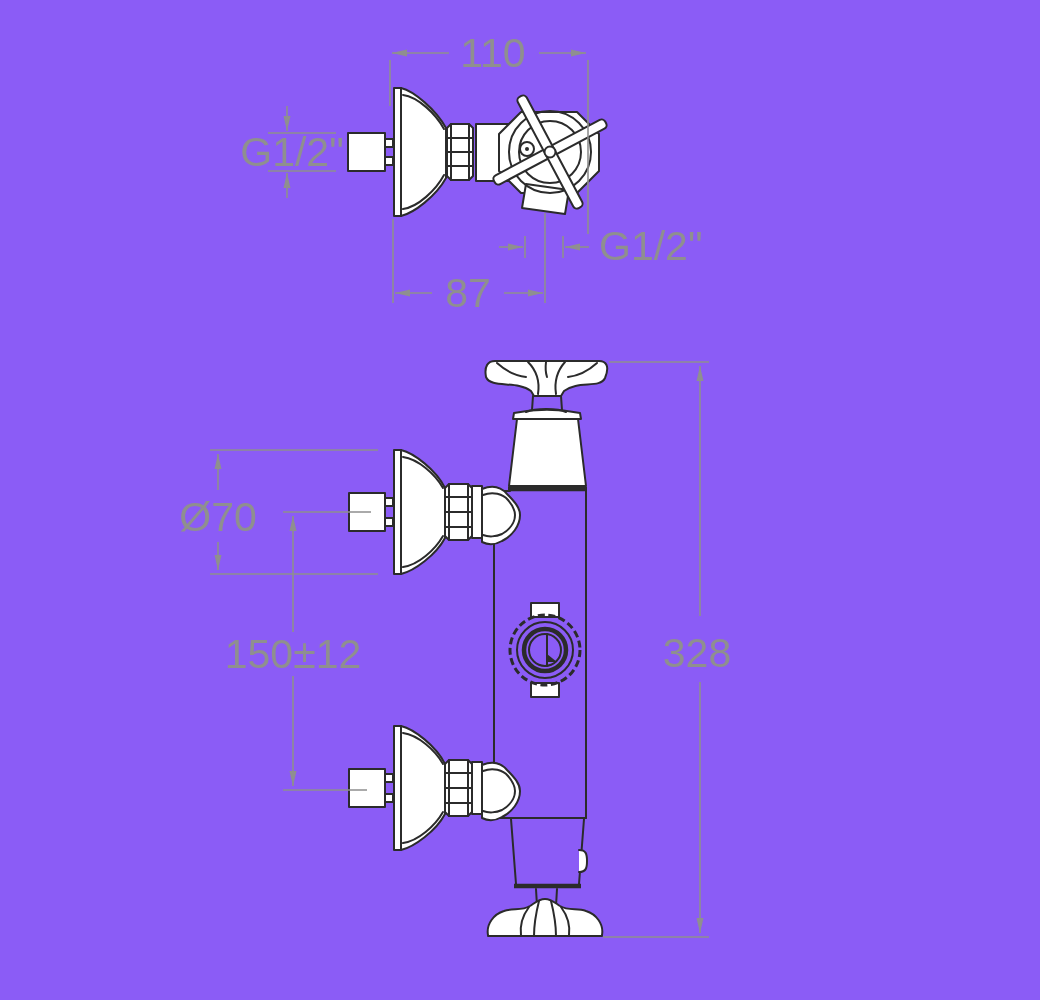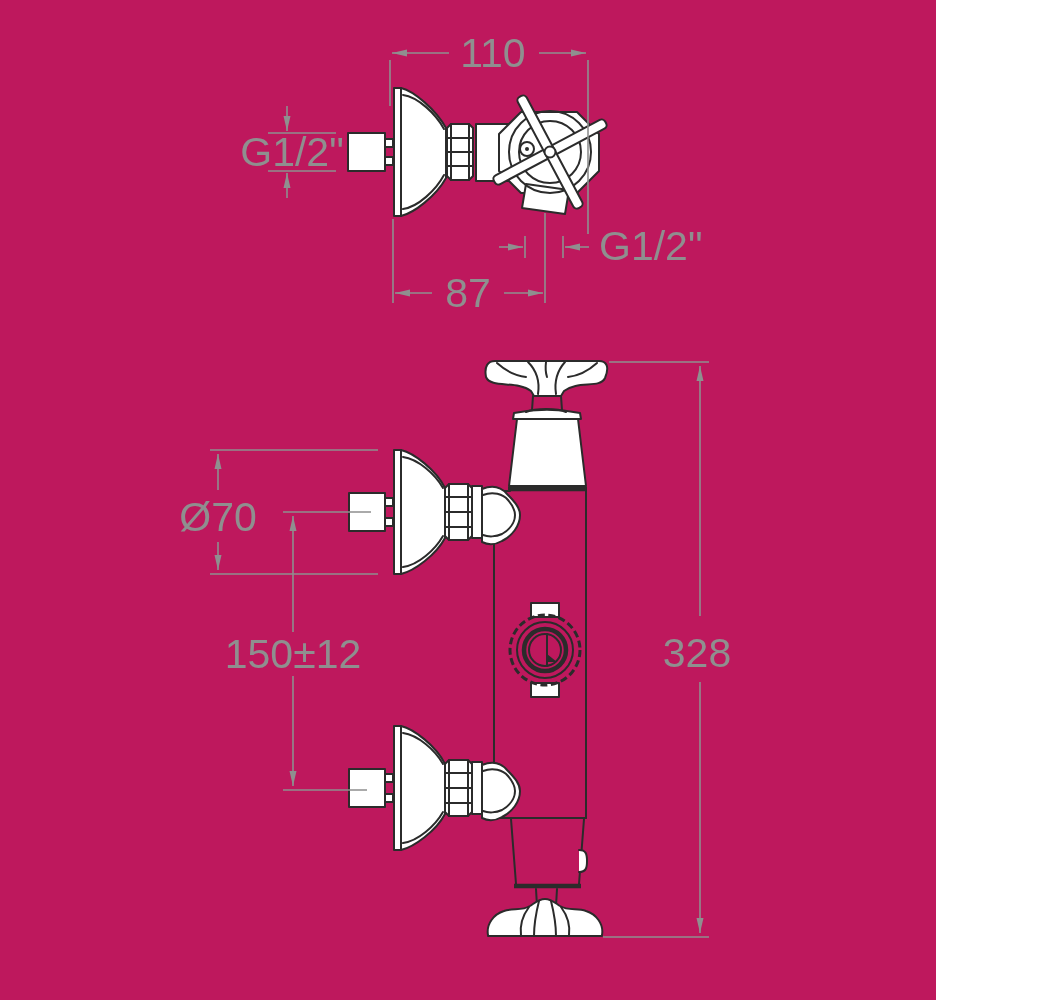--- a/index.html
+++ b/index.html
@@ -6,23 +6,23 @@
     margin: 0;
     padding: 0;
     background: #ffffff;
     width: 1040px;
     height: 1000px;
     overflow: hidden;
     font-family: "Liberation Sans", sans-serif;
   }
   .stage {
     position: relative;
-    width: 936px;
+    width: 1040px;
     height: 1000px;
-    background: #be185d;
+    background: #8b5cf6;
   }
   svg { display: block; }
   .part   { stroke: #2b2b2b; stroke-width: 2; fill: none; stroke-linejoin: round; stroke-linecap: round; }
   .partf  { stroke: #2b2b2b; stroke-width: 2; fill: #ffffff; stroke-linejoin: round; stroke-linecap: round; }
   .thick  { stroke: #2b2b2b; stroke-width: 4.5; fill: none; }
   .knurl  { stroke: #2b2b2b; stroke-width: 3; fill: none; stroke-dasharray: 7 3.5; }
   .dim    { stroke: #8f8f8f; stroke-width: 1.6; fill: none; }
   .dimtxt { fill: #8f8f8f; font-size: 41px; font-family: "Liberation Sans", sans-serif; }
   .darkfill { fill: #2b2b2b; stroke: none; }
 </style>

